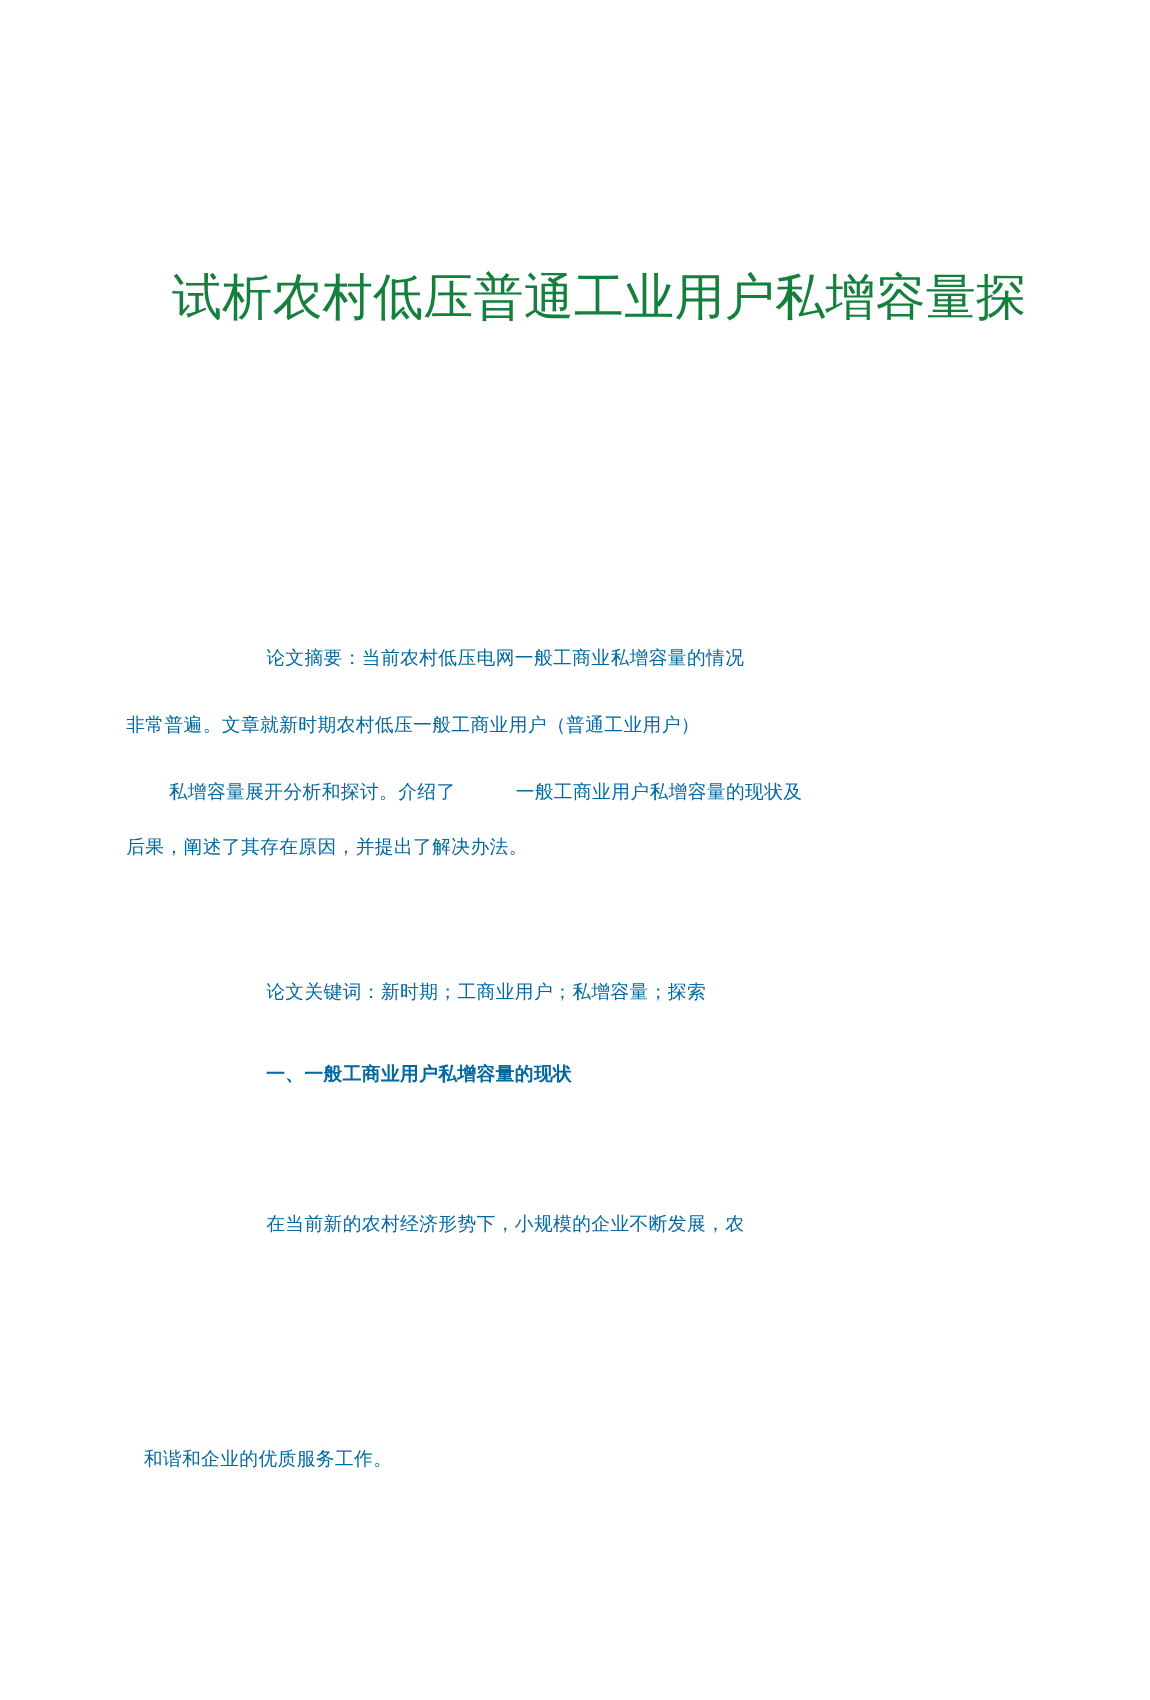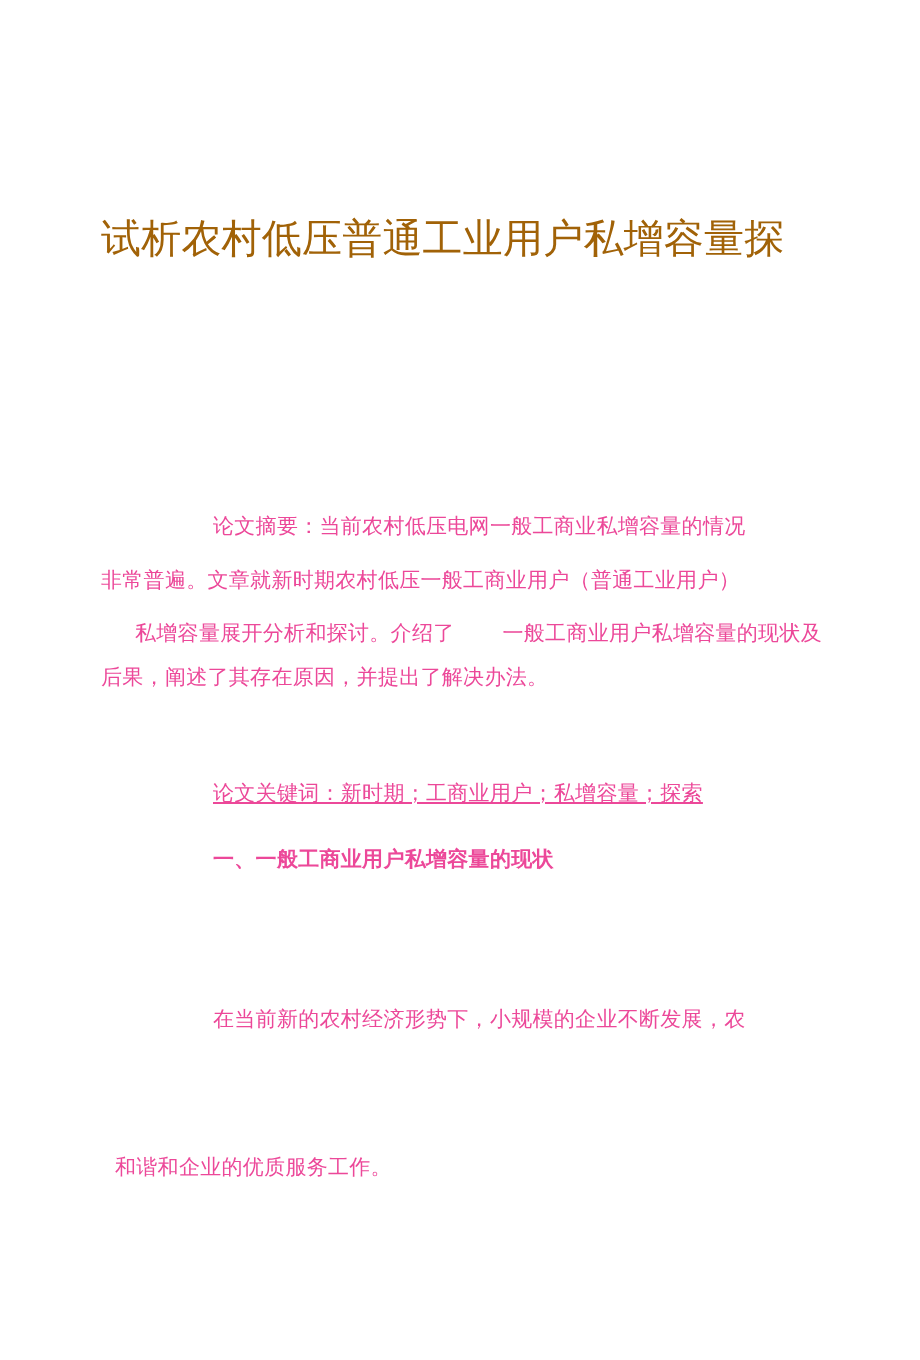--- a/index.html
+++ b/index.html
@@ -25,48 +25,49 @@
     .title {
       position: absolute;
       left: 101px;
       top: 212px;
       width: 720px;
       font-size: 40px;
       line-height: 52px;
       font-weight: 300;
       letter-spacing: 0.2px;
       white-space: nowrap;
-      color: #a16207;
+      color: #15803d;
+      text-align: right;
     }
     .line {
       position: absolute;
       left: 101px;
-      font-size: 21px;
+      font-size: 15px;
       line-height: 30px;
       white-space: nowrap;
-      color: #ec4899;
+      color: #0369a1;
       letter-spacing: 0.3px;
     }
     .indent { left: 213px; }
     .gap { display: inline-block; width: 48px; }
   </style>
 </head>
 <body>
 
 <div class="page">
 
   <div class="title" style="top:212px;">试析农村低压普通工业用户私增容量探</div>
 
   <div class="line indent" style="top:511px;">论文摘要：当前农村低压电网一般工商业私增容量的情况</div>
   <div class="line" style="top:565px;">非常普遍。文章就新时期农村低压一般工商业用户（普通工业用户）</div>
   <div class="line" style="top:618px;margin-left:34px;">
     <span>私增容量展开分析和探讨。介绍了</span><span class="gap"></span><span>一般工商业用户私增容量的现状及</span>
   </div>
   <div class="line" style="top:662px;">后果，阐述了其存在原因，并提出了解决办法。</div>
 
-  <div class="line indent" style="top:778px;text-decoration:underline;">论文关键词：新时期；工商业用户；私增容量；探索</div>
+  <div class="line indent" style="top:778px;">论文关键词：新时期；工商业用户；私增容量；探索</div>
 
   <div class="line indent" style="top:844px;font-weight:bold;">一、一般工商业用户私增容量的现状</div>
 
-  <div class="line indent" style="top:1004px;">在当前新的农村经济形势下，小规模的企业不断发展，农</div>
+  <div class="line indent" style="top:964px;">在当前新的农村经济形势下，小规模的企业不断发展，农</div>
   <div class="line" style="top:1152px;margin-left:14px;">和谐和企业的优质服务工作。</div>
 
 </div>
 
 </body></html>

